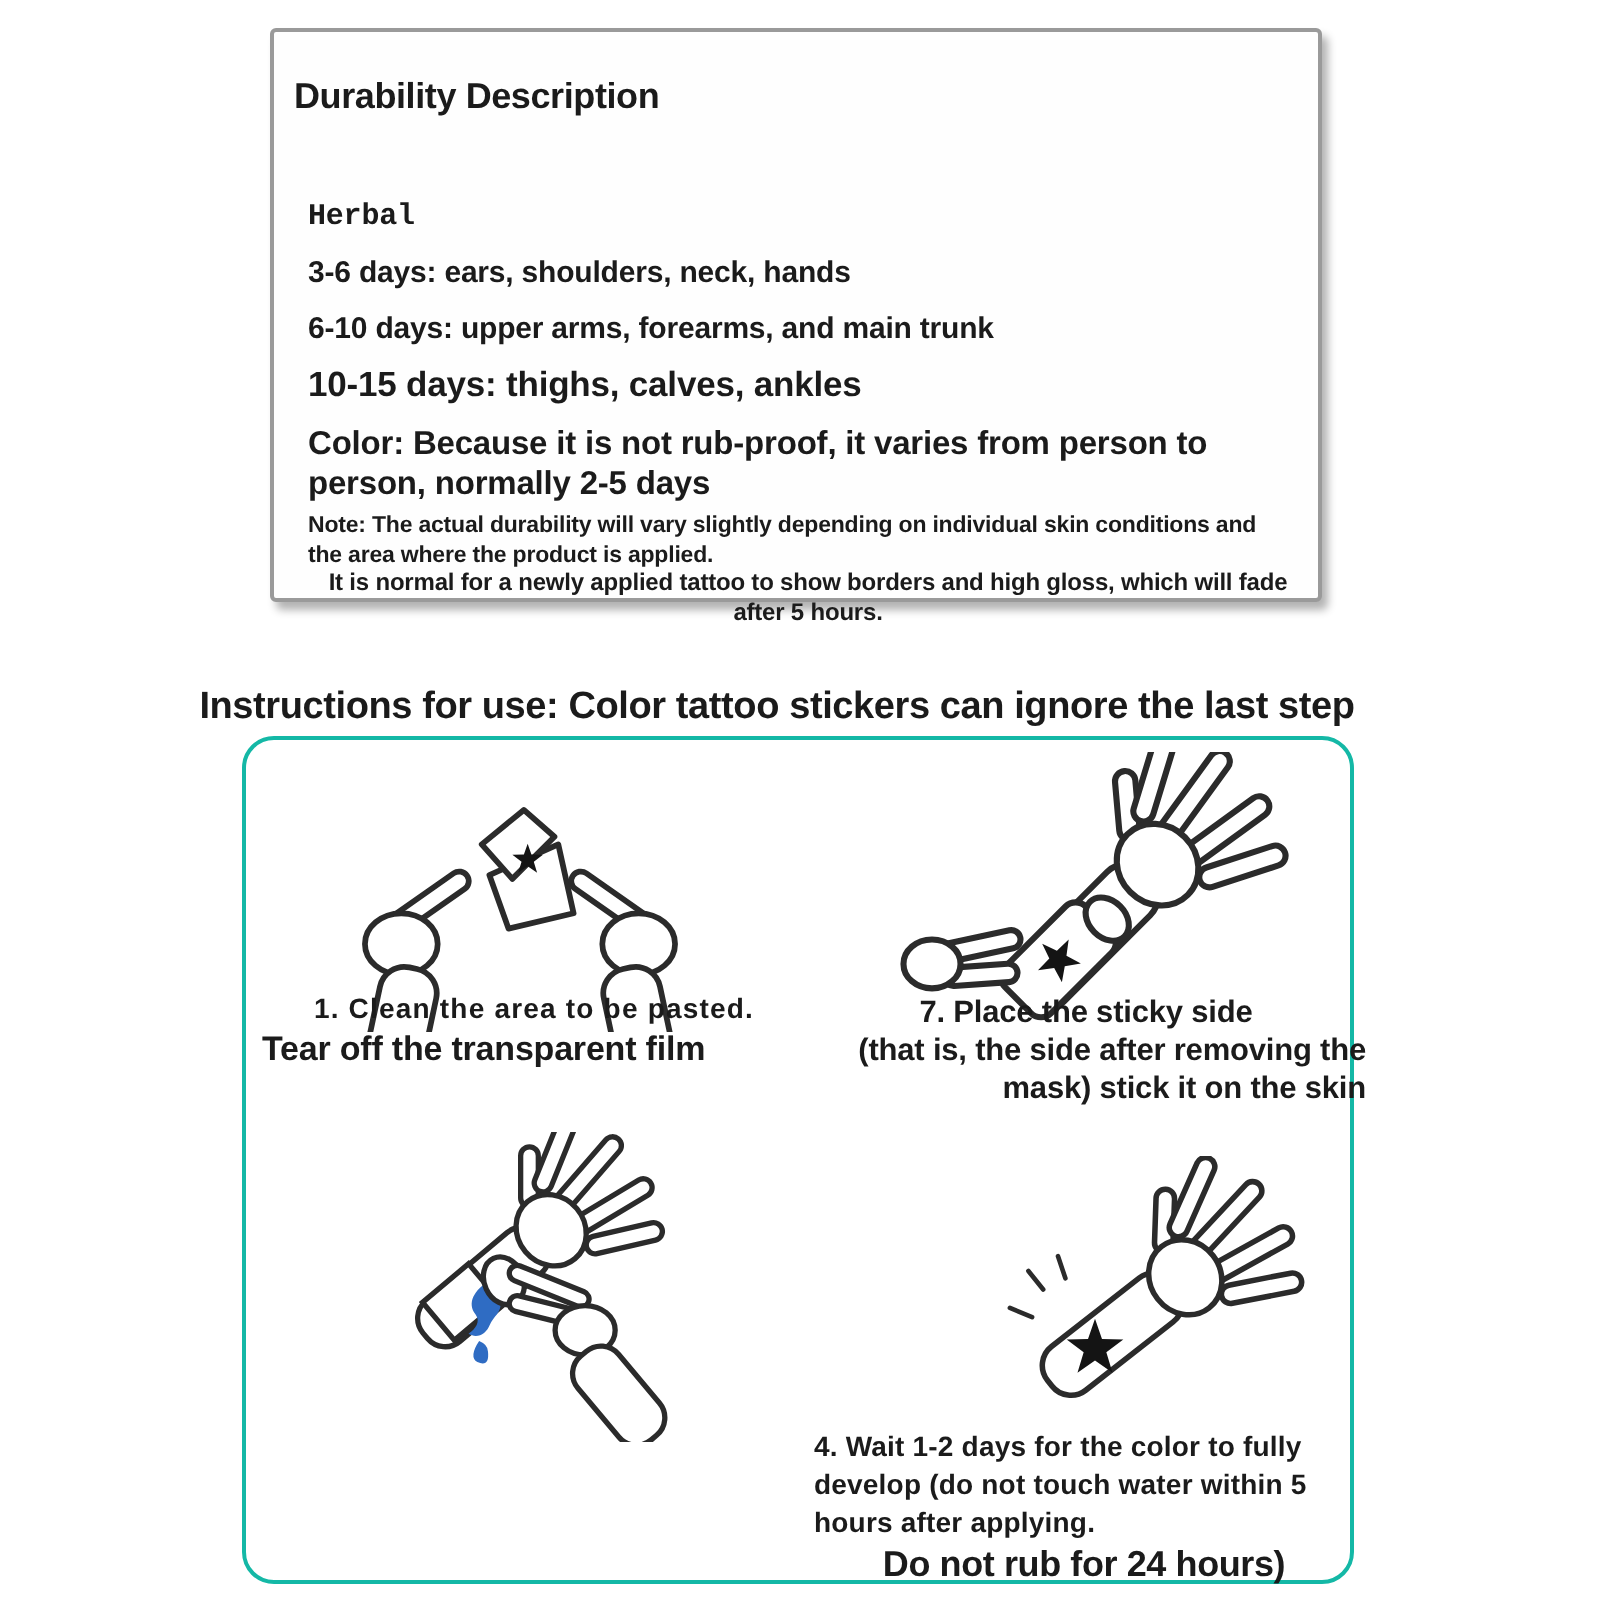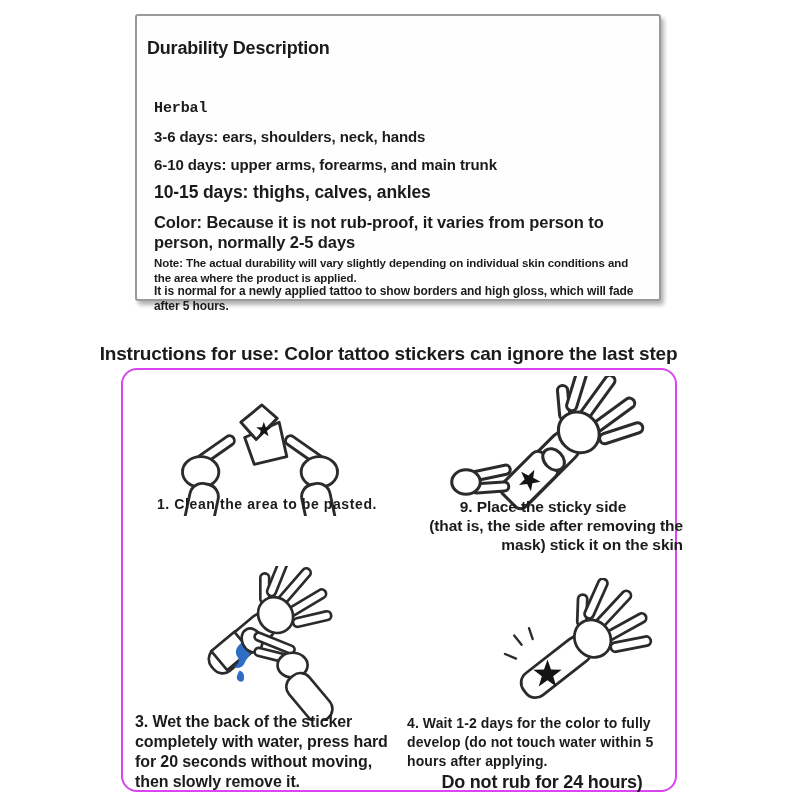--- a/index.html
+++ b/index.html
@@ -16,30 +16,30 @@
   .durability-card h1{
     margin:22px 0 0 10px;font-size:18px;font-weight:bold;letter-spacing:-.2px;
   }
   .durability-card p{margin:0;font-weight:bold;letter-spacing:-.1px;}
   .herbal{position:absolute;left:17px;top:84px;font-size:15px;font-family:Liberation Mono, monospace;}
   .dur-a{position:absolute;left:17px;top:112px;font-size:15px;}
   .dur-b{position:absolute;left:17px;top:140px;font-size:15px;}
   .dur-c{position:absolute;left:17px;top:166px;font-size:17.5px;}
   .colornote{position:absolute;left:17px;top:196px;font-size:16.5px;width:460px;line-height:1.22;}
   .note-1{position:absolute;left:17px;top:240px;font-size:11.5px;width:478px;line-height:1.28;}
-  .note-2{position:absolute;left:17px;top:268px;font-size:12px;width:500px;line-height:1.25;letter-spacing:.2px;}
+  .note-2{position:absolute;left:17px;top:268px;font-size:12px;width:500px;line-height:1.25;letter-spacing:.2px;text-align:center;}
   
   .instructions-heading{
     position:absolute;left:0;top:327px;width:745px;margin:16px;text-align:center;
     font-size:19px;font-weight:bold;letter-spacing:-.2px;
   }
   
   .instructions-card{
     position:absolute;left:121px;top:368px;width:552px;height:420px;
-    background:#fff;border:2px solid #d946ef;border-radius:16px;
+    background:#fff;border:2px solid #14b8a6;border-radius:16px;
   }
   .illu{position:absolute;}
   .illu-1{left:22px;top:12px;width:230px;height:134px;}
   .illu-2{left:302px;top:6px;width:245px;height:163px;}
   .illu-3{left:30px;top:196px;width:212px;height:155px;}
   .illu-4{left:332px;top:208px;width:222px;height:139px;}
   .cap{position:absolute;margin:0;font-weight:bold;letter-spacing:-.1px;}
   .cap p{margin:0;}
   .cap-1{left:8px;top:126px;width:272px;}
   .cap-1 .l1{font-size:14px;text-align:center;letter-spacing:.6px;}
@@ -140,28 +140,28 @@
       <use href="#star5" transform="translate(100,104) scale(1.15)"></use>
       <g stroke="#2b2b2b" stroke-width="2.5" stroke-linecap="round" fill="none">
         <path d="M64,62 l8,10"></path>
         <path d="M80,54 l4,12"></path>
         <path d="M54,82 l12,5"></path>
       </g>
     </svg>
 
     <div class="cap cap-1">
       <p class="l1">1. Clean the area to be pasted.</p>
+      <p class="l2">Tear off the transparent film</p>
     </div>
 
     <div class="cap cap-2">
-      <p class="l1">9. Place the sticky side</p>
+      <p class="l1">7. Place the sticky side</p>
       <p class="l2">(that is, the side after removing the mask) stick it on the skin</p>
     </div>
 
-    <p class="cap cap-3">3. Wet the back of the sticker completely with water, press hard for 20 seconds without moving, then slowly remove it.</p>
 
     <div class="cap cap-4">
       <p class="l1">4. Wait 1-2 days for the color to fully develop (do not touch water within 5 hours after applying.</p>
       <p class="l2">Do not rub for 24 hours)</p>
     </div>
 
   </section>
 </div>
 
 </body></html>

